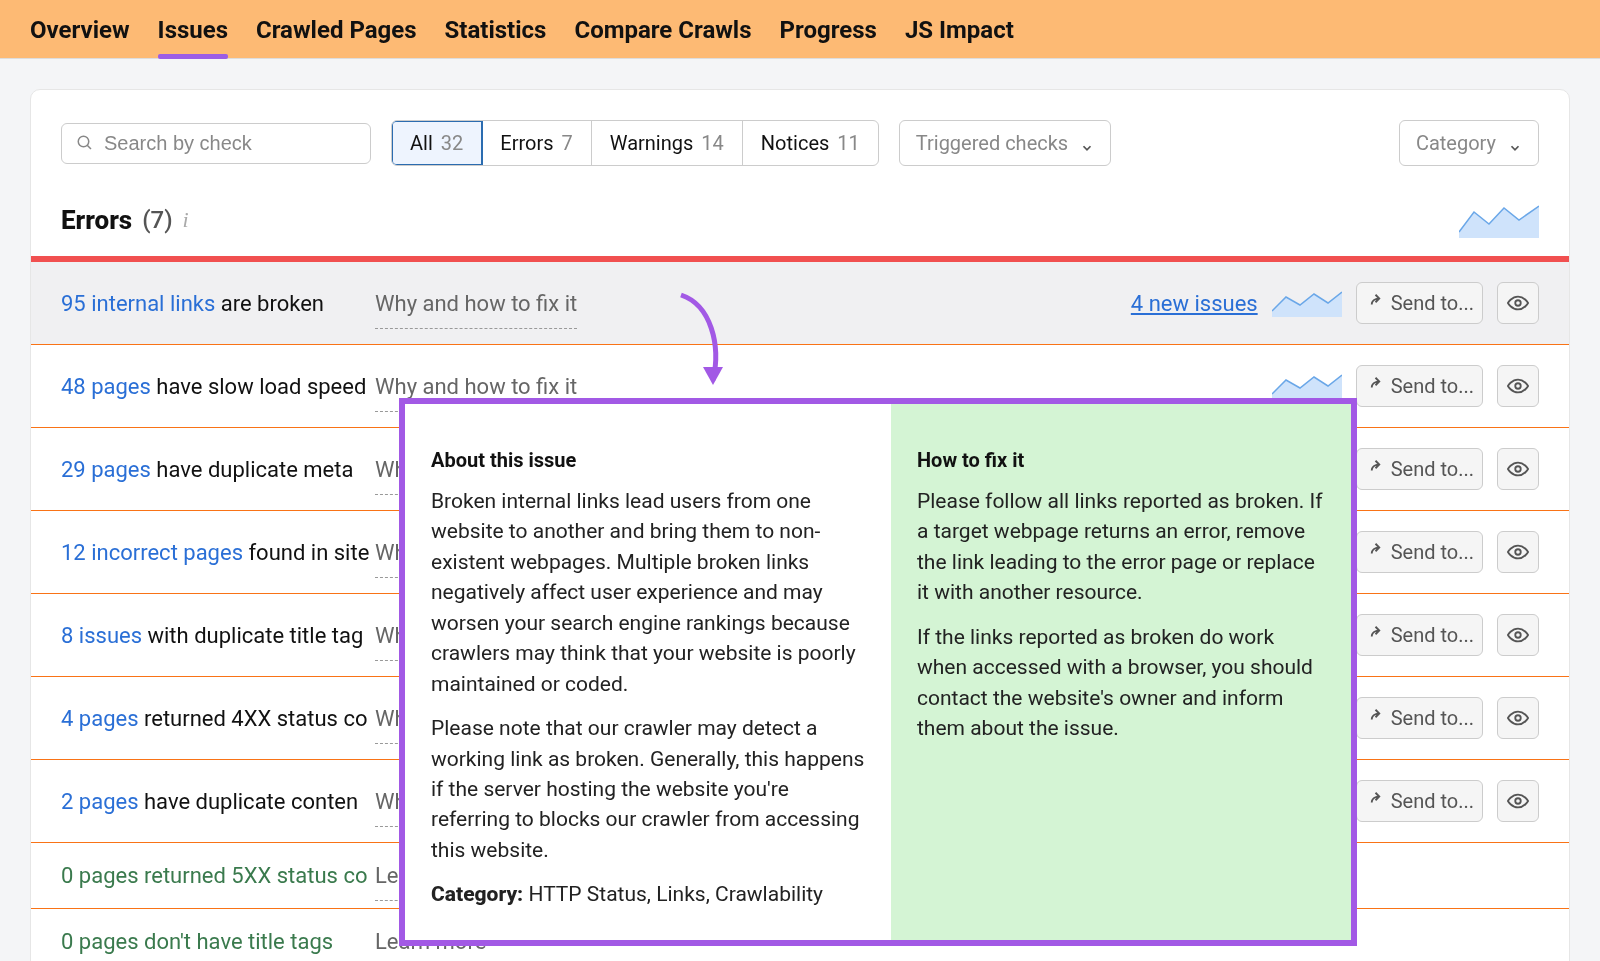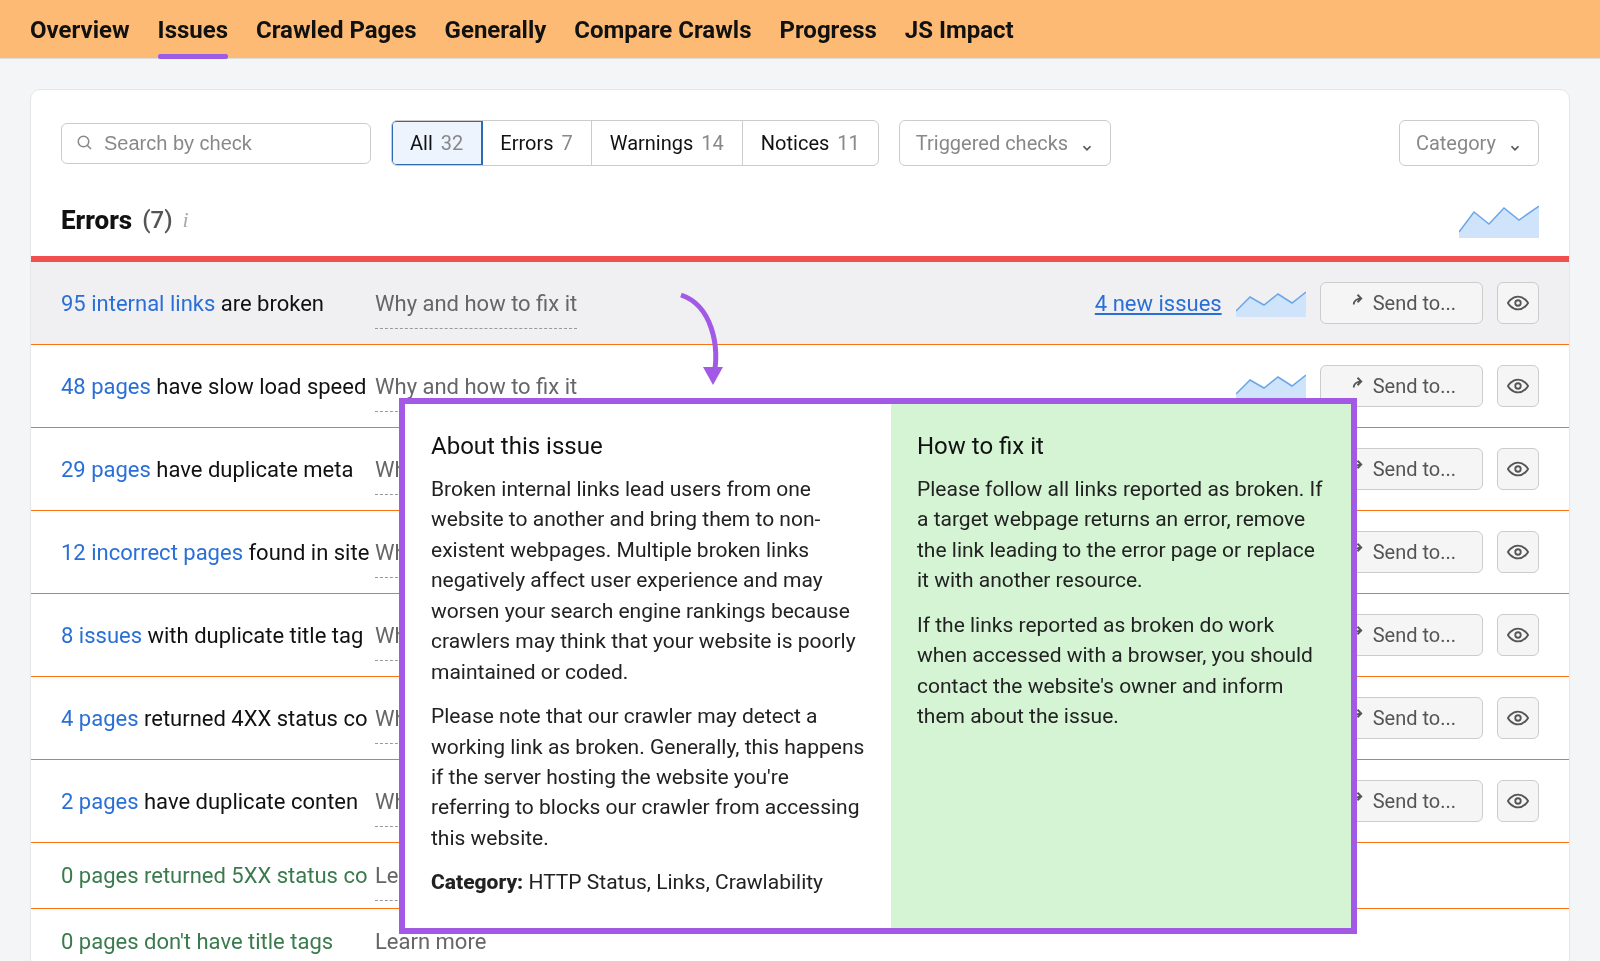--- a/index.html
+++ b/index.html
@@ -137,21 +137,21 @@
   color:#666;
   border-bottom:1px dashed #999;
   cursor:pointer;
   padding-bottom:12px;
 }
 .new-issues { color:#2a6fd6; cursor:pointer;text-decoration:underline; }
 .row-spark { width:70px; height:28px; }
 .sendto {
   display:flex; align-items:center; gap:8px;
   border:1px solid #ccc; border-radius:6px;
-  padding:8px 26px; font-size:20px; color:#555;
+  padding:8px 8px; font-size:20px; color:#555;
   background:#f5f5f5;
   cursor:pointer;
 }
 .eye {
   width:42px; height:42px;
   border:1px solid #ccc; border-radius:6px;
   display:flex; align-items:center; justify-content:center;
   background:#f5f5f5;
   cursor:pointer;
 }
@@ -163,42 +163,42 @@
   position:absolute;
   top:308px; left:368px;
   width:958px;
   display:flex;
   border:6px solid #a259e5;
   background:#fff;
   z-index:5;
 }
 .pop-left { flex:1; padding:28px 26px 30px 26px; }
 .pop-right { width:460px; background:#d4f4d4; padding:28px 26px 30px 26px; }
-.pop-h { font-weight:400; font-size:24px; margin-bottom:14px; }
+.pop-h { font-weight:700; font-size:20px; margin-bottom:14px;margin-top:16px; }
 .pop-p { font-size:21px; line-height:1.45; margin-bottom:14px; color:#222;}
 .pop-p:last-child { margin-bottom:0;}
 .cat-label { font-weight:800; }
 .arrow-annot {
   position:absolute;
   top:195px; left:610px;
   width:100px; height:120px;
   z-index:6;
   pointer-events:none;
 }
 .chev { width:14px; height:14px; }
 .row-spark svg, .spark svg { display:block; }
 </style>
 </head>
 <body>
 
 <div class="tabs" id="tabs">
     <div class="tab">Overview</div>
     <div class="tab active">Issues</div>
     <div class="tab">Crawled Pages</div>
-    <div class="tab">Generally</div>
+    <div class="tab">Statistics</div>
     <div class="tab">Compare Crawls</div>
     <div class="tab">Progress</div>
     <div class="tab">JS Impact</div>
   </div>
 
 <div class="panel">
 
   <div class="toolbar">
     <div class="search-wrap">
       <svg width="18" height="18" viewBox="0 0 24 24" fill="none" stroke="#888" stroke-width="2">

